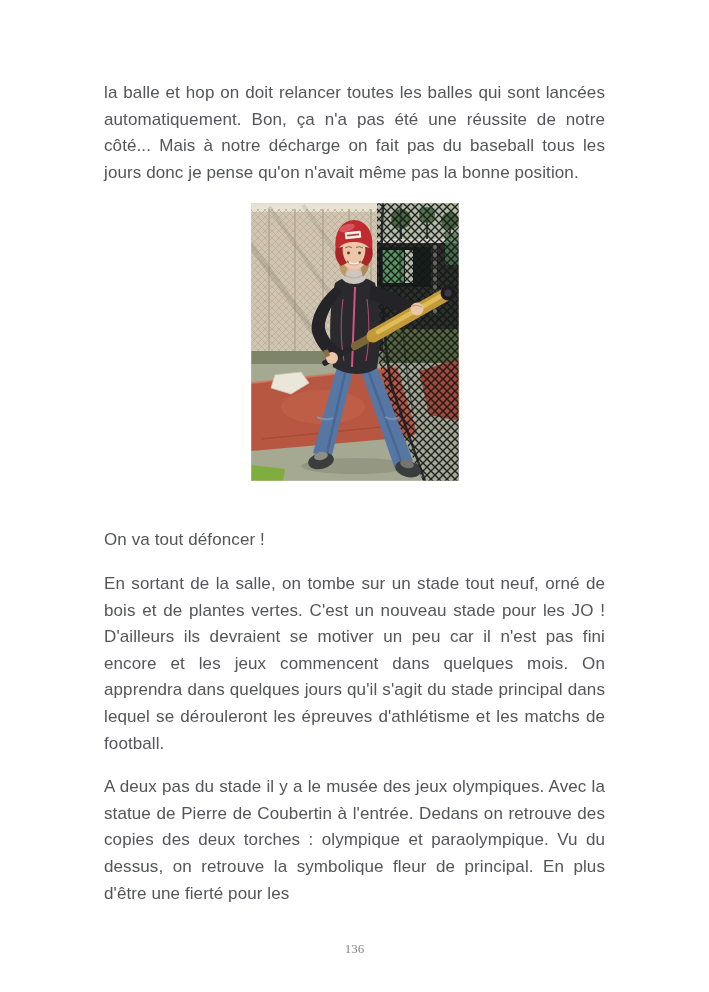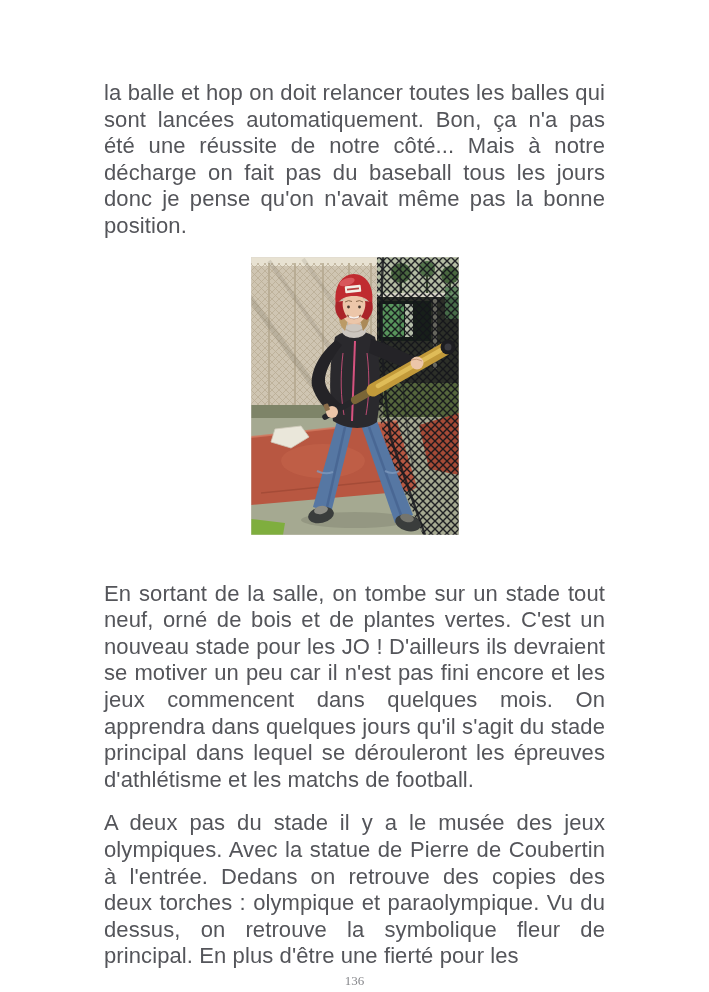--- a/index.html
+++ b/index.html
@@ -12,21 +12,21 @@
   }
   .sheet {
     position: absolute; inset: 0;
     background: #ffffff;
   }
   .content {
     position: absolute;
     left: 104px; top: 80px; width: 501px;
   }
   .body-text {
-    font-size: 22px;
+    font-size: 17px;
     line-height: 26.6px;
     color: #54555a;
     text-align: justify;
     letter-spacing: 0.1px;
     margin: 0 0 17px 0;
   }
   .single-line { text-align: left; }
   figure.photo-figure {
     margin: 12px 0 46px 0;
     display: flex;
@@ -36,21 +36,20 @@
     width: 208px; height: 278px;
     line-height: 0;
   }
   .page-number {
     position: absolute;
     top: 941px; left: 0; width: 709px;
     text-align: center;
     font-family: "Liberation Serif", "DejaVu Serif", serif;
     font-size: 13px;
     color: #85868a;
-    margin-top: 32px;
   }
 </style>
 </head>
 <body>
 
 <div class="sheet">
   <div class="content">
 
     <p class="body-text">la balle et hop on doit relancer toutes les balles qui sont lancées automatiquement. Bon, ça n'a pas été une réussite de notre côté... Mais à notre décharge on fait pas du baseball tous les jours donc je pense qu'on n'avait même pas la bonne position.</p>
 
@@ -178,20 +177,21 @@
             <circle cx="166" cy="106" r="6.5" fill="#ecc6a9"></circle>
             <path d="M160 103 q6 -2 11 1" stroke="#c79a7b" stroke-width="1" fill="none"></path>
             <circle cx="81" cy="155" r="6" fill="#ecc6a9"></circle>
             <rect x="73" y="147" width="5" height="7" rx="1" fill="#8a6d4a" transform="rotate(-20 75 150)"></rect>
           </g>
           <rect width="208" height="278" fill="none" stroke="#d8d4cc" stroke-width="0.6"></rect>
         </svg>
       </div>
     </figure>
 
+    <p class="body-text single-line">On va tout défoncer !</p>
 
     <p class="body-text">En sortant de la salle, on tombe sur un stade tout neuf, orné de bois et de plantes vertes. C'est un nouveau stade pour les JO ! D'ailleurs ils devraient se motiver un peu car il n'est pas fini encore et les jeux commencent dans quelques mois. On apprendra dans quelques jours qu'il s'agit du stade principal dans lequel se dérouleront les épreuves d'athlétisme et les matchs de football.</p>
 
     <p class="body-text">A deux pas du stade il y a le musée des jeux olympiques. Avec la statue de Pierre de Coubertin à l'entrée. Dedans on retrouve des copies des deux torches : olympique et paraolympique. Vu du dessus, on retrouve la symbolique fleur de principal. En plus d'être une fierté pour les</p>
 
   </div>
 
   <div class="page-number">136</div>
 </div>
 

